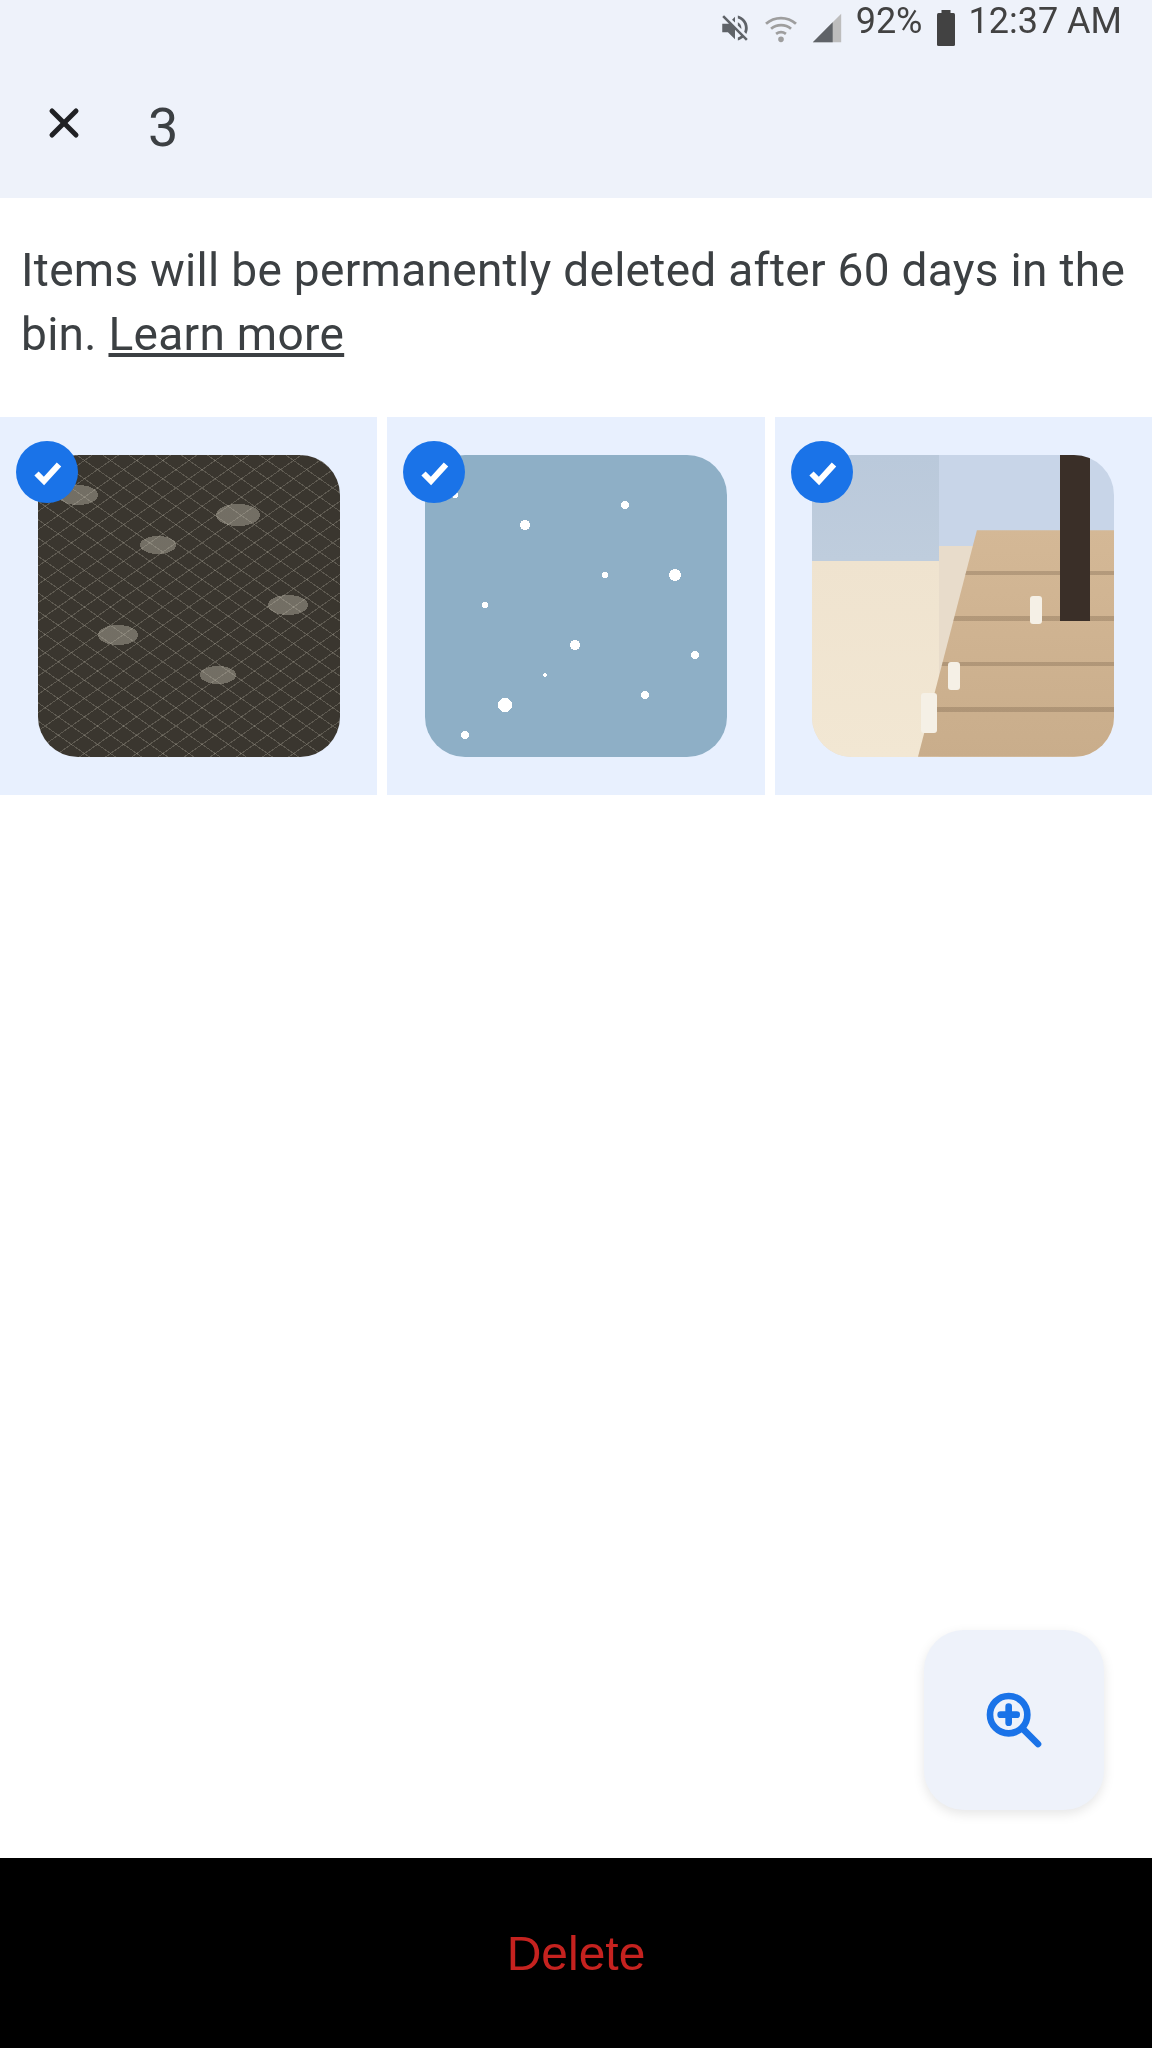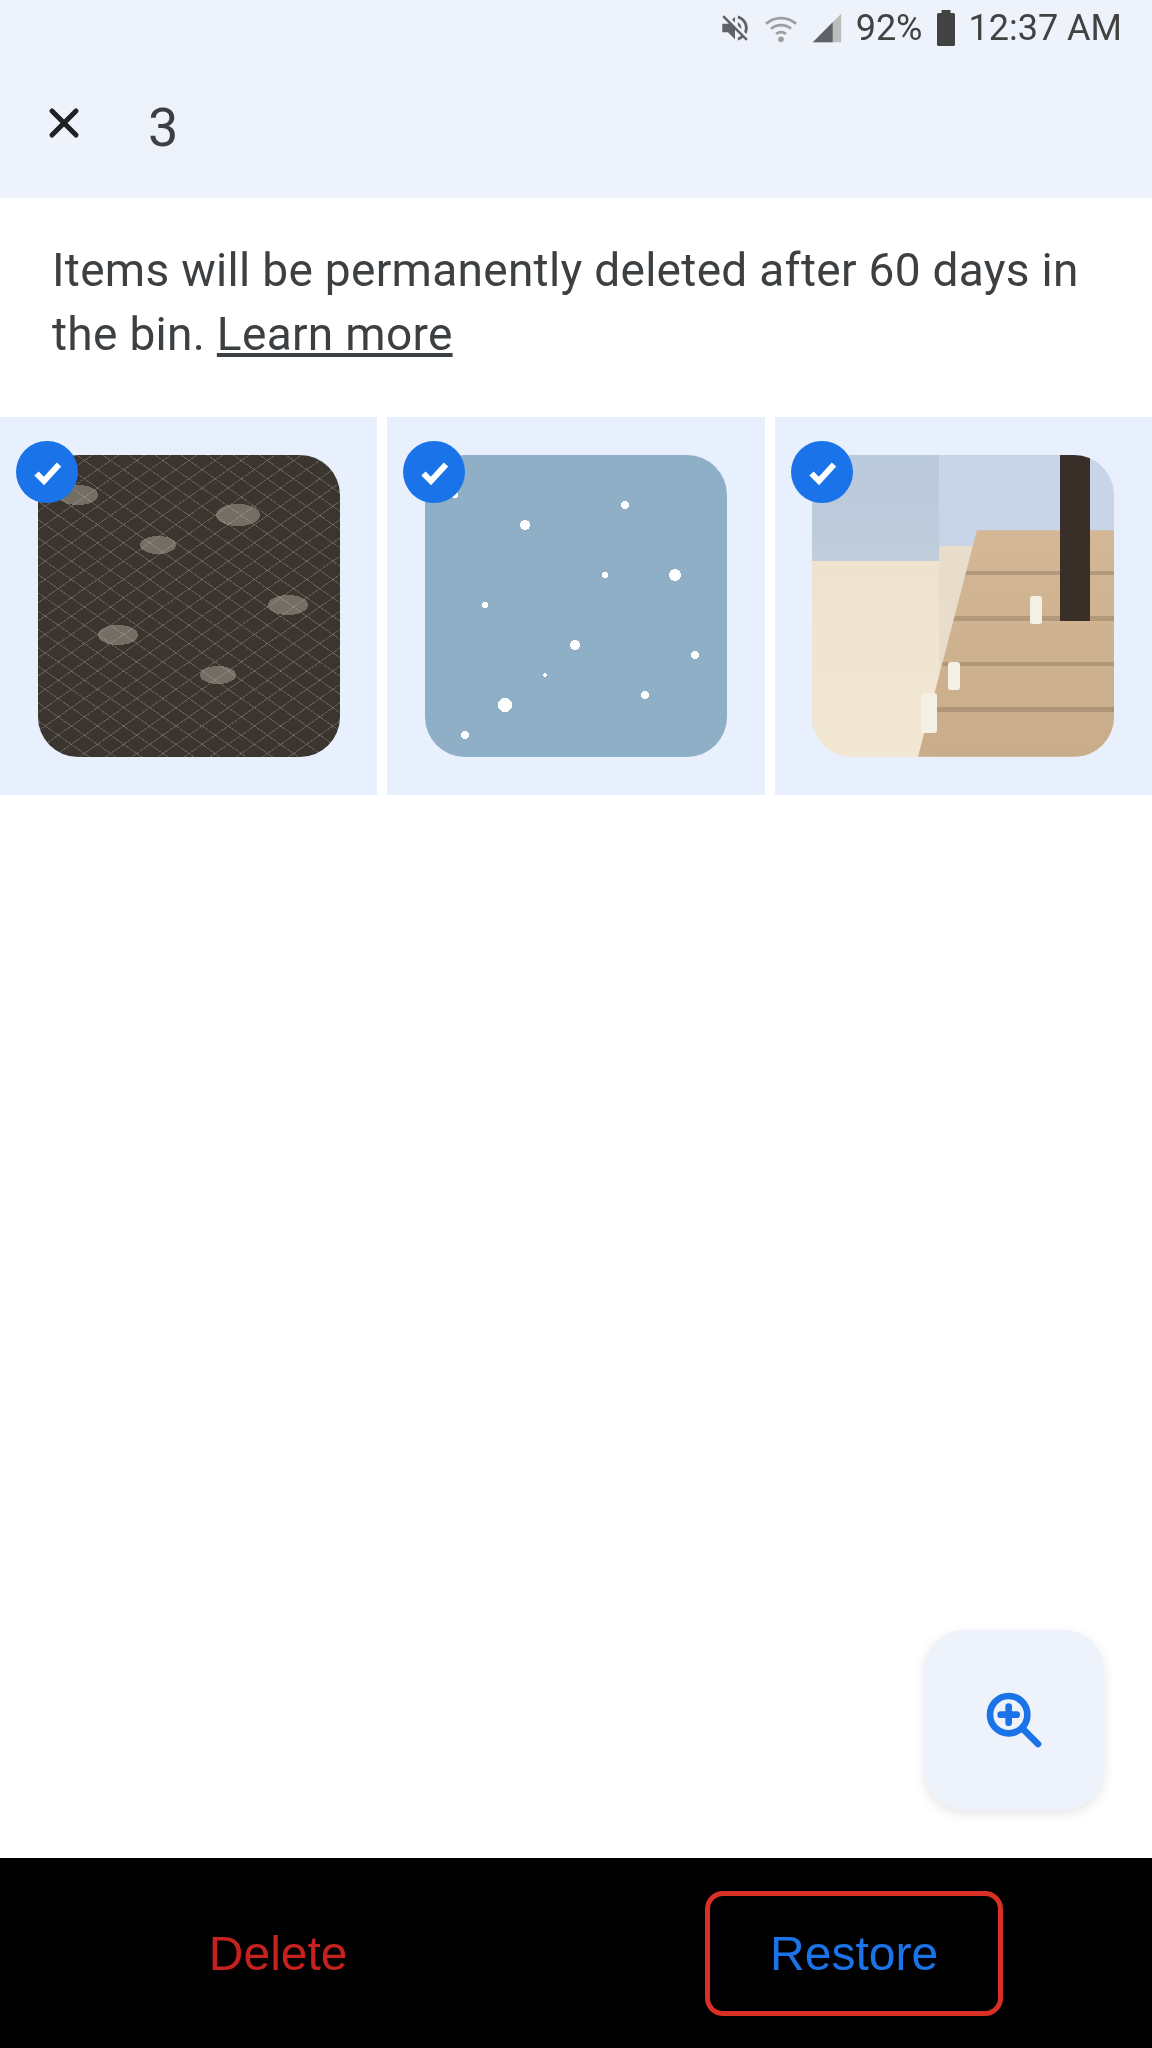--- a/index.html
+++ b/index.html
@@ -13,21 +13,20 @@
       font-family: -apple-system, BlinkMacSystemFont, 'Segoe UI', Roboto, sans-serif;
       background: #ffffff;
       position: relative;
       overflow: hidden;
     }
     .status-bar {
       height: 56px;
       background: #eef2fa;
       display: flex;
       justify-content: flex-end;
-      align-items: center;
       padding: 0 30px;
       gap: 12px;
       font-size: 36px;
       color: #424242;
     }
     .status-bar .icon {
       display: inline-flex;
       align-items: center;
     }
     .top-bar {
@@ -45,21 +44,21 @@
       border: none;
       cursor: pointer;
       line-height: 1;
     }
     .selection-count {
       font-size: 54px;
       color: #3c4043;
       font-weight: 400;
     }
     .info-banner {
-      padding: 40px 52px 50px;
+      padding: 40px 21px 50px;
       font-size: 46px;
       line-height: 1.4;
       color: #3c4043;
       letter-spacing: 0.3px;
       border-radius: 13px;
     }
     .info-banner .learn-more {
       text-decoration: underline;
       color: #3c4043;
       cursor: pointer;
@@ -325,14 +324,13 @@
   <svg viewBox="0 0 24 24" fill="none" stroke="#1a73e8" stroke-width="2.5">
     <circle cx="10" cy="10" r="7"></circle>
     <line x1="15.5" y1="15.5" x2="21" y2="21" stroke-linecap="round"></line>
     <line x1="10" y1="7" x2="10" y2="13" stroke-linecap="round"></line>
     <line x1="7" y1="10" x2="13" y2="10" stroke-linecap="round"></line>
   </svg>
 </button>
 
 <div class="bottom-actions">
   <button class="action-btn delete-btn">Delete</button>
-  <button class="action-btn restore-btn">Restore</button>
 </div>
 
 </body></html>

